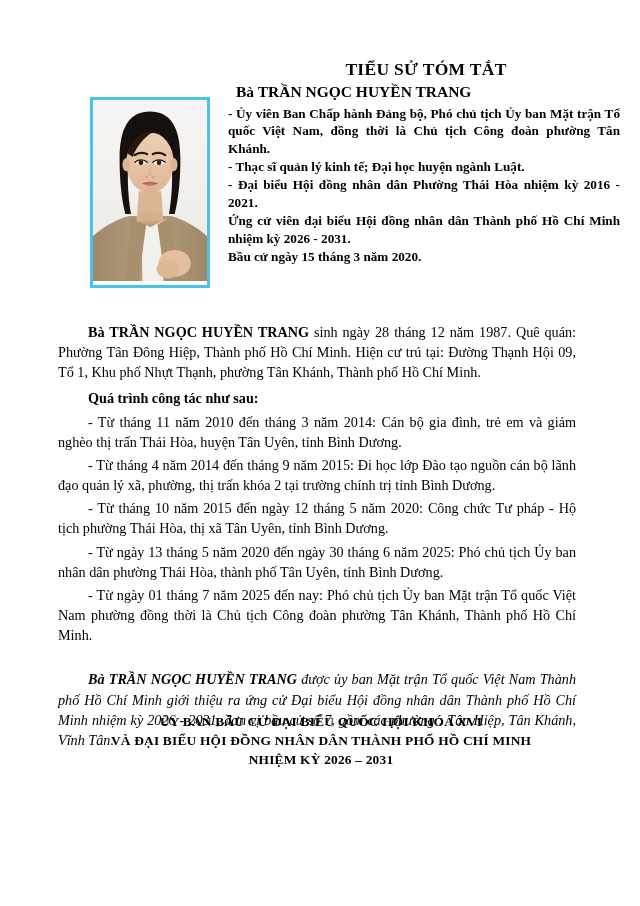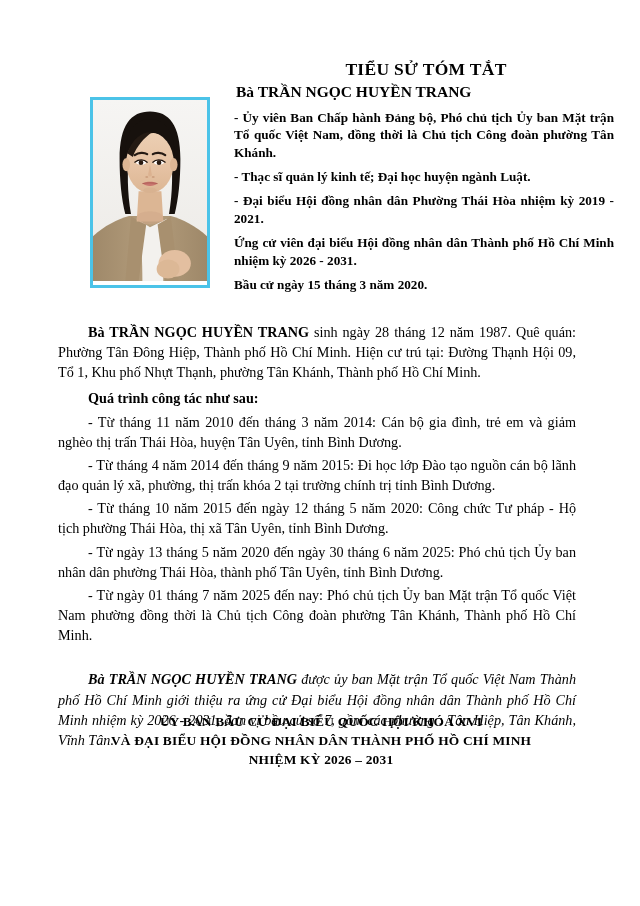--- a/index.html
+++ b/index.html
@@ -63,21 +63,21 @@
     font-weight: bold;
     text-align: left;
     line-height: 1.3;
     margin: 0 0 2px 0;
     padding-left: 8px;
   }
   .header-line {
     font-size: 13.2px;
     font-weight: bold;
     line-height: 1.36;
-    margin: 6px;
+    margin: 0;
     text-align: justify;
     text-justify: inter-word;
     hyphens: none;
   }
   .header-line.nojust {
     text-align: left;
   }
 
   
   .body-block {
@@ -191,21 +191,21 @@
 
       <ellipse cx="60" cy="95" rx="7" ry="3" fill="#d3a98a" opacity="0.4"></ellipse>
     </svg>
   </div>
 
   <div class="header-block">
     <div class="doc-title">TIỂU SỬ TÓM TẮT</div>
     <div class="person-name-head">Bà TRẦN NGỌC HUYỀN TRANG</div>
     <p class="header-line">- Ủy viên Ban Chấp hành Đảng bộ, Phó chủ tịch Ủy ban Mặt trận Tổ quốc Việt Nam, đồng thời là Chủ tịch Công đoàn phường Tân Khánh.</p>
     <p class="header-line nojust">- Thạc sĩ quản lý kinh tế; Đại học huyện ngành Luật.</p>
-    <p class="header-line">- Đại biểu Hội đồng nhân dân Phường Thái Hòa nhiệm kỳ 2019 - 2021.</p>
+    <p class="header-line">- Đại biểu Hội đồng nhân dân Phường Thái Hòa nhiệm kỳ 2016 - 2021.</p>
     <p class="header-line">Ứng cử viên đại biểu Hội đồng nhân dân Thành phố Hồ Chí Minh nhiệm kỳ 2026 - 2031.</p>
     <p class="header-line nojust">Bầu cử ngày 15 tháng 3 năm 2020.</p>
   </div>
 
   <div class="body-block">
     <p class="para"><b>Bà TRẦN NGỌC HUYỀN TRANG</b><span> sinh ngày 28 tháng 12 năm 1987. Quê quán: Phường Tân Đông Hiệp, Thành phố Hồ Chí Minh. Hiện cư trú tại: Đường Thạnh Hội 09, Tổ 1, Khu phố Nhựt Thạnh, phường Tân Khánh, Thành phố Hồ Chí Minh.</span></p>
     <p class="para heading">Quá trình công tác như sau:</p>
     <p class="para">- Từ tháng 11 năm 2010 đến tháng 3 năm 2014: Cán bộ gia đình, trẻ em và giảm nghèo thị trấn Thái Hòa, huyện Tân Uyên, tỉnh Bình Dương.</p>
     <p class="para">- Từ tháng 4 năm 2014 đến tháng 9 năm 2015: Đi học lớp Đào tạo nguồn cán bộ lãnh đạo quản lý xã, phường, thị trấn khóa 2 tại trường chính trị tỉnh Bình Dương.</p>
     <p class="para">- Từ tháng 10 năm 2015 đến ngày 12 tháng 5 năm 2020: Công chức Tư pháp - Hộ tịch phường Thái Hòa, thị xã Tân Uyên, tỉnh Bình Dương.</p>

